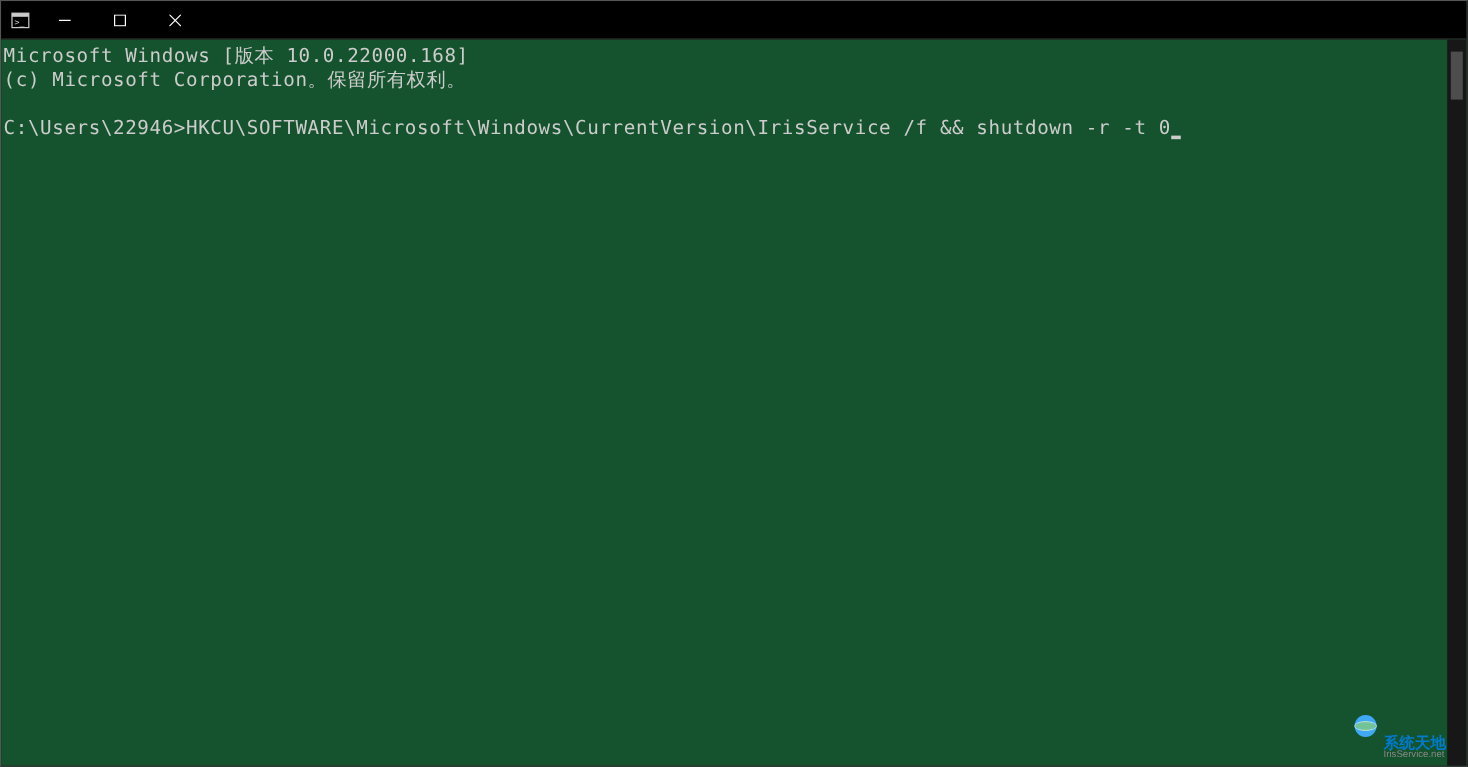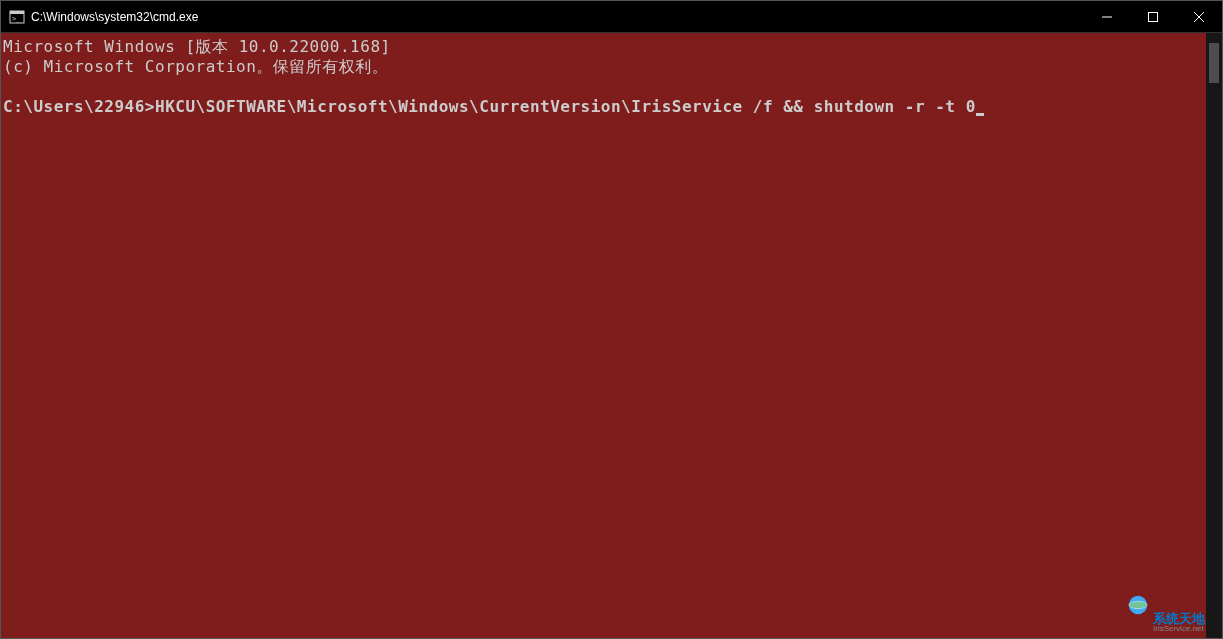--- a/index.html
+++ b/index.html
@@ -62,40 +62,39 @@
       color: #ffffff;
       cursor: pointer;
     }
     .titlebar-btn svg {
       width: 10px;
       height: 10px;
     }
     .terminal-area {
       flex: 1;
       display: flex;
-      background: #7f1d1d;
+      background: #14532d;
       position: relative;
     }
     .terminal-content {
       flex: 1;
       padding: 4px 2px 2px 2px;
       color: #cccccc;
       font-family: 'NSimSun', 'SimSun', Consolas, monospace;
       font-size: 16px;
       line-height: 20px;
       white-space: pre;
       letter-spacing: 0.5px;
     }
     .terminal-line {
       display: block;
       min-height: 20px;
     }
     .prompt-line {
       display: block;
-      font-weight: bold;
     }
     .cursor {
       display: inline-block;
       width: 8px;
       height: 3px;
       background: #cccccc;
       vertical-align: bottom;
       margin-bottom: 1px;
     }
     .scrollbar {
@@ -145,21 +144,20 @@
 
 <div class="window">
   <div class="titlebar">
     <span class="titlebar-icon">
       <svg viewBox="0 0 16 16">
         <rect x="1" y="2" width="14" height="12" fill="none" stroke="#ccc" stroke-width="1"></rect>
         <rect x="1" y="2" width="14" height="3" fill="#ccc"></rect>
         <text x="3" y="12" font-size="7" fill="#ccc" font-family="monospace">&gt;_</text>
       </svg>
     </span>
-    <span class="titlebar-title">C:\Windows\system32\cmd.exe</span>
     <div class="titlebar-controls">
       <div class="titlebar-btn">
         <svg viewBox="0 0 10 10">
             <line x1="0" y1="5" x2="10" y2="5" stroke="#fff" stroke-width="1"></line>
           </svg>
       </div>
       <div class="titlebar-btn">
         <svg viewBox="0 0 10 10">
             <rect x="0.5" y="0.5" width="9" height="9" fill="none" stroke="#fff" stroke-width="1"></rect>
           </svg>

